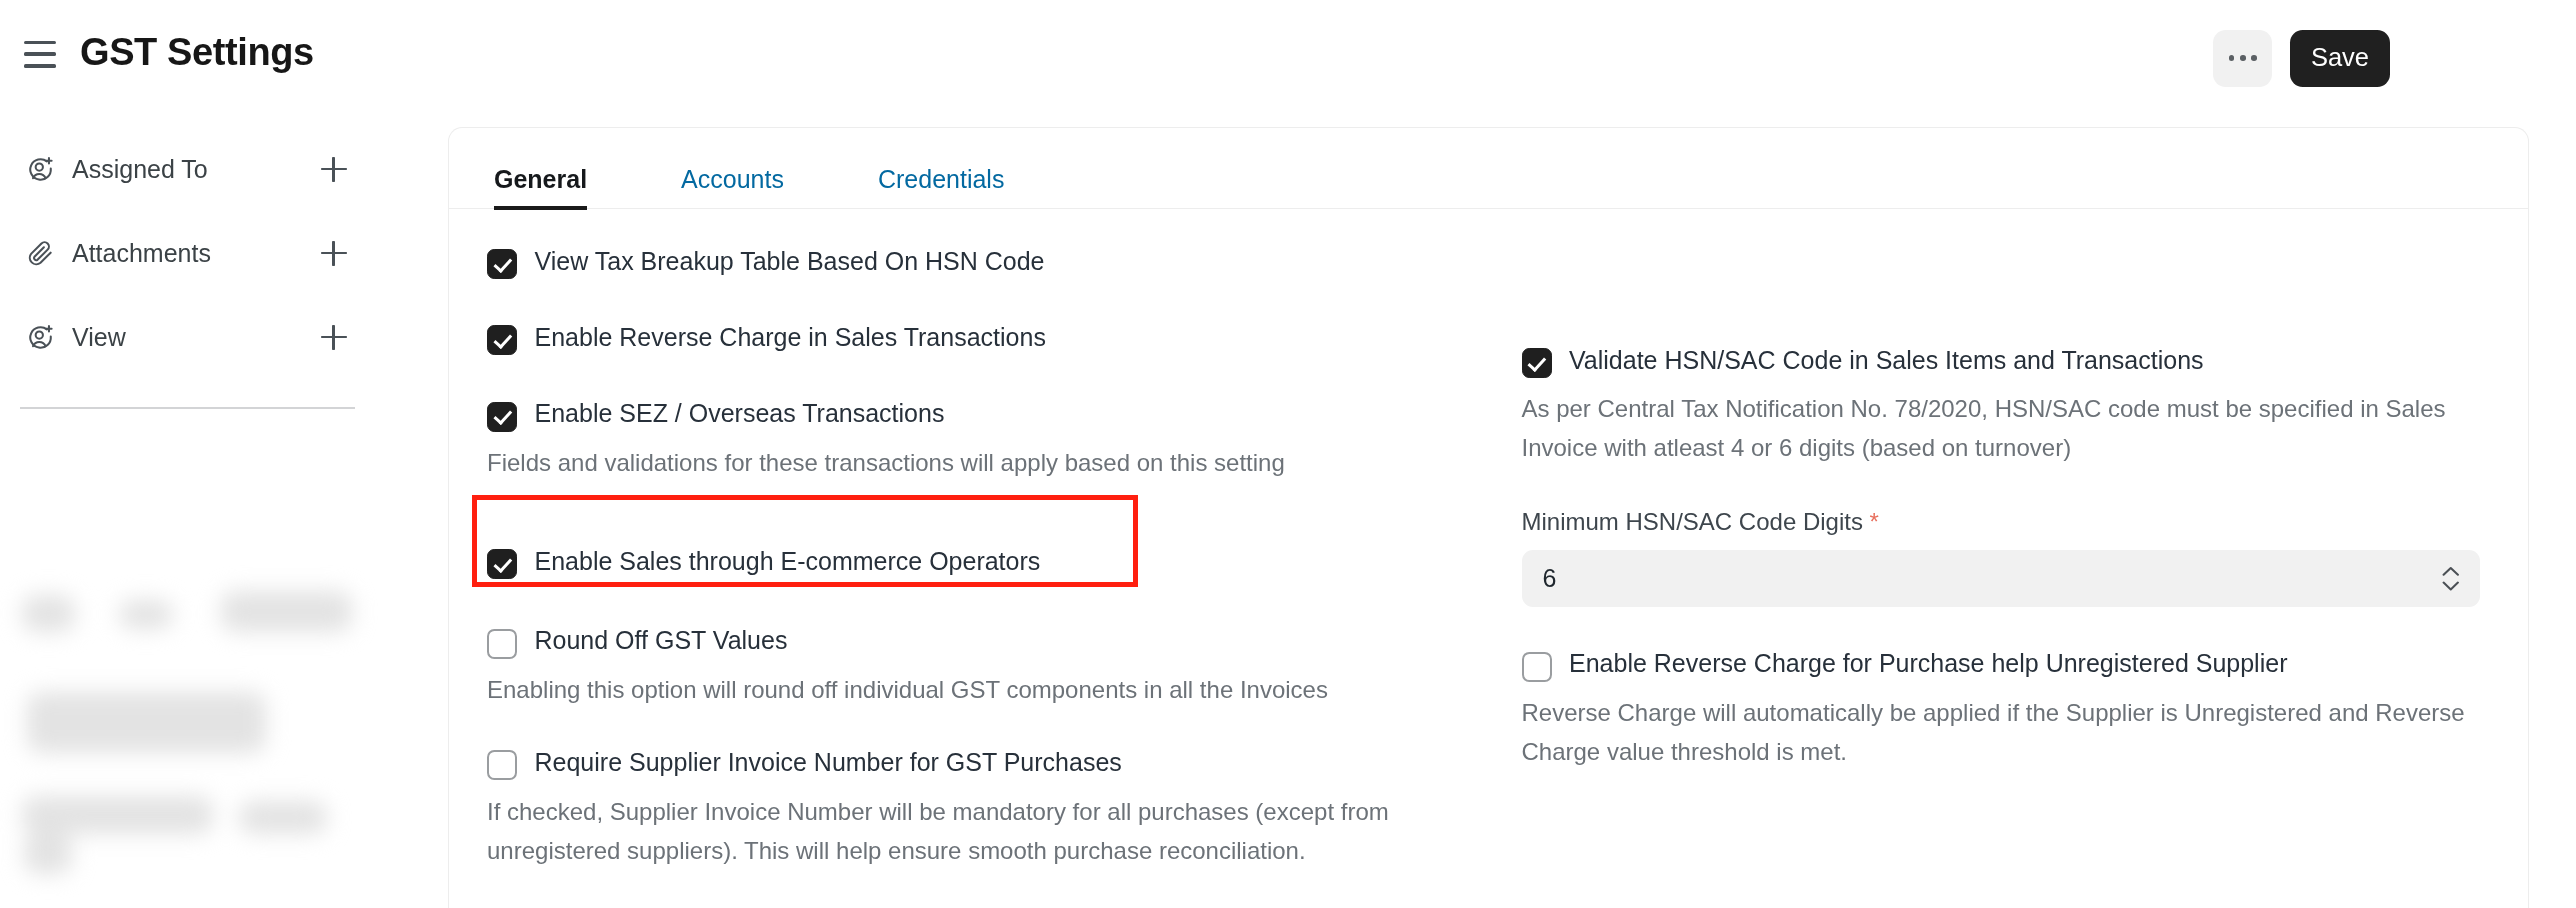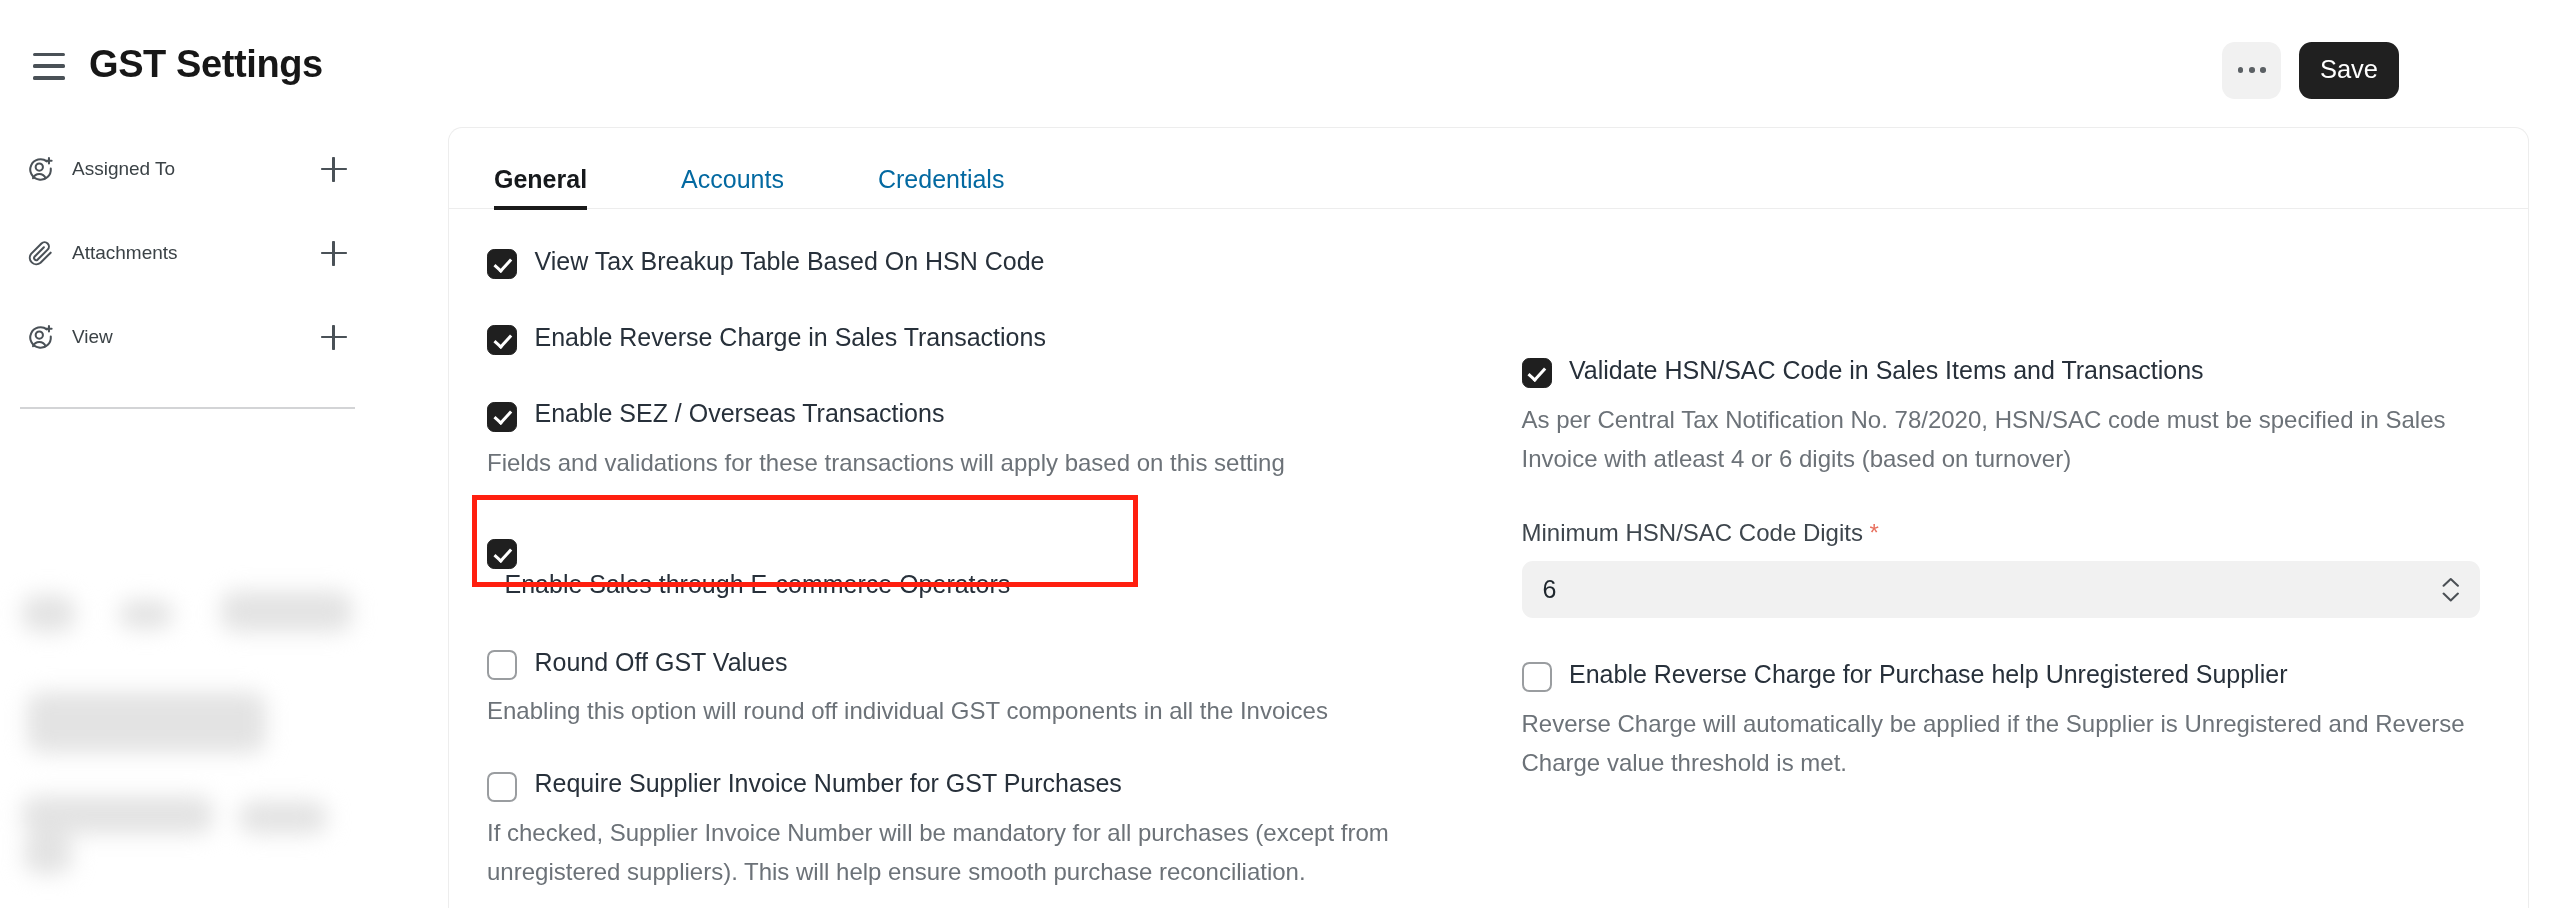--- a/index.html
+++ b/index.html
@@ -12,26 +12,25 @@
     height: 908px;
     font-family: "Liberation Sans", sans-serif;
     color: #1f272e;
     overflow: hidden;
     position: relative;
   }
 
   
   .header {
     position: absolute;
-    left: 0; top: 16px;
+    left: 0; top: 4px;
     width: 2412px;
     height: 118px;
     display: flex;
     align-items: flex-start;
-    margin-left: 9px;
   }
   .header-left {
     display: flex;
     align-items: center;
     gap: 24px;
     padding-left: 24px;
     padding-top: 29px;
   }
   .hamburger {
     width: 32px;
@@ -120,21 +119,21 @@
   .side-item .side-ico {
     width: 32px;
     height: 32px;
     flex: 0 0 32px;
     display: flex;
     align-items: center;
     justify-content: center;
     color: #4a5157;
   }
   .side-item .side-label {
-    font-size: 19px;
+    font-size: 25px;
     color: #3b4246;
     margin-left: 16px;
     flex: 1;
     white-space: nowrap;
   }
   .side-item .side-plus {
     width: 32px;
     height: 32px;
     position: relative;
     cursor: pointer;
@@ -430,21 +429,21 @@
       </div>
       <div class="gap-lg"></div>
 
       <div class="check-row">
         <span class="cbox on"></span>
         <span class="check-label">Enable SEZ / Overseas Transactions</span>
       </div>
       <div class="desc">Fields and validations for these transactions will apply based on this setting</div>
       <div class="gap-md"></div>
 
-      <div class="check-row" style="margin-top:16px;flex-direction:column;">
+      <div class="check-row" style="margin-top:26px;">
         <span class="cbox on"></span>
         <span class="check-label">Enable Sales through E-commerce Operators</span>
       </div>
       <div class="gap-md" style="height:46px;"></div>
 
       <div class="check-row">
         <span class="cbox off"></span>
         <span class="check-label">Round Off GST Values</span>
       </div>
       <div class="desc">Enabling this option will round off individual GST components in all the Invoices</div>

